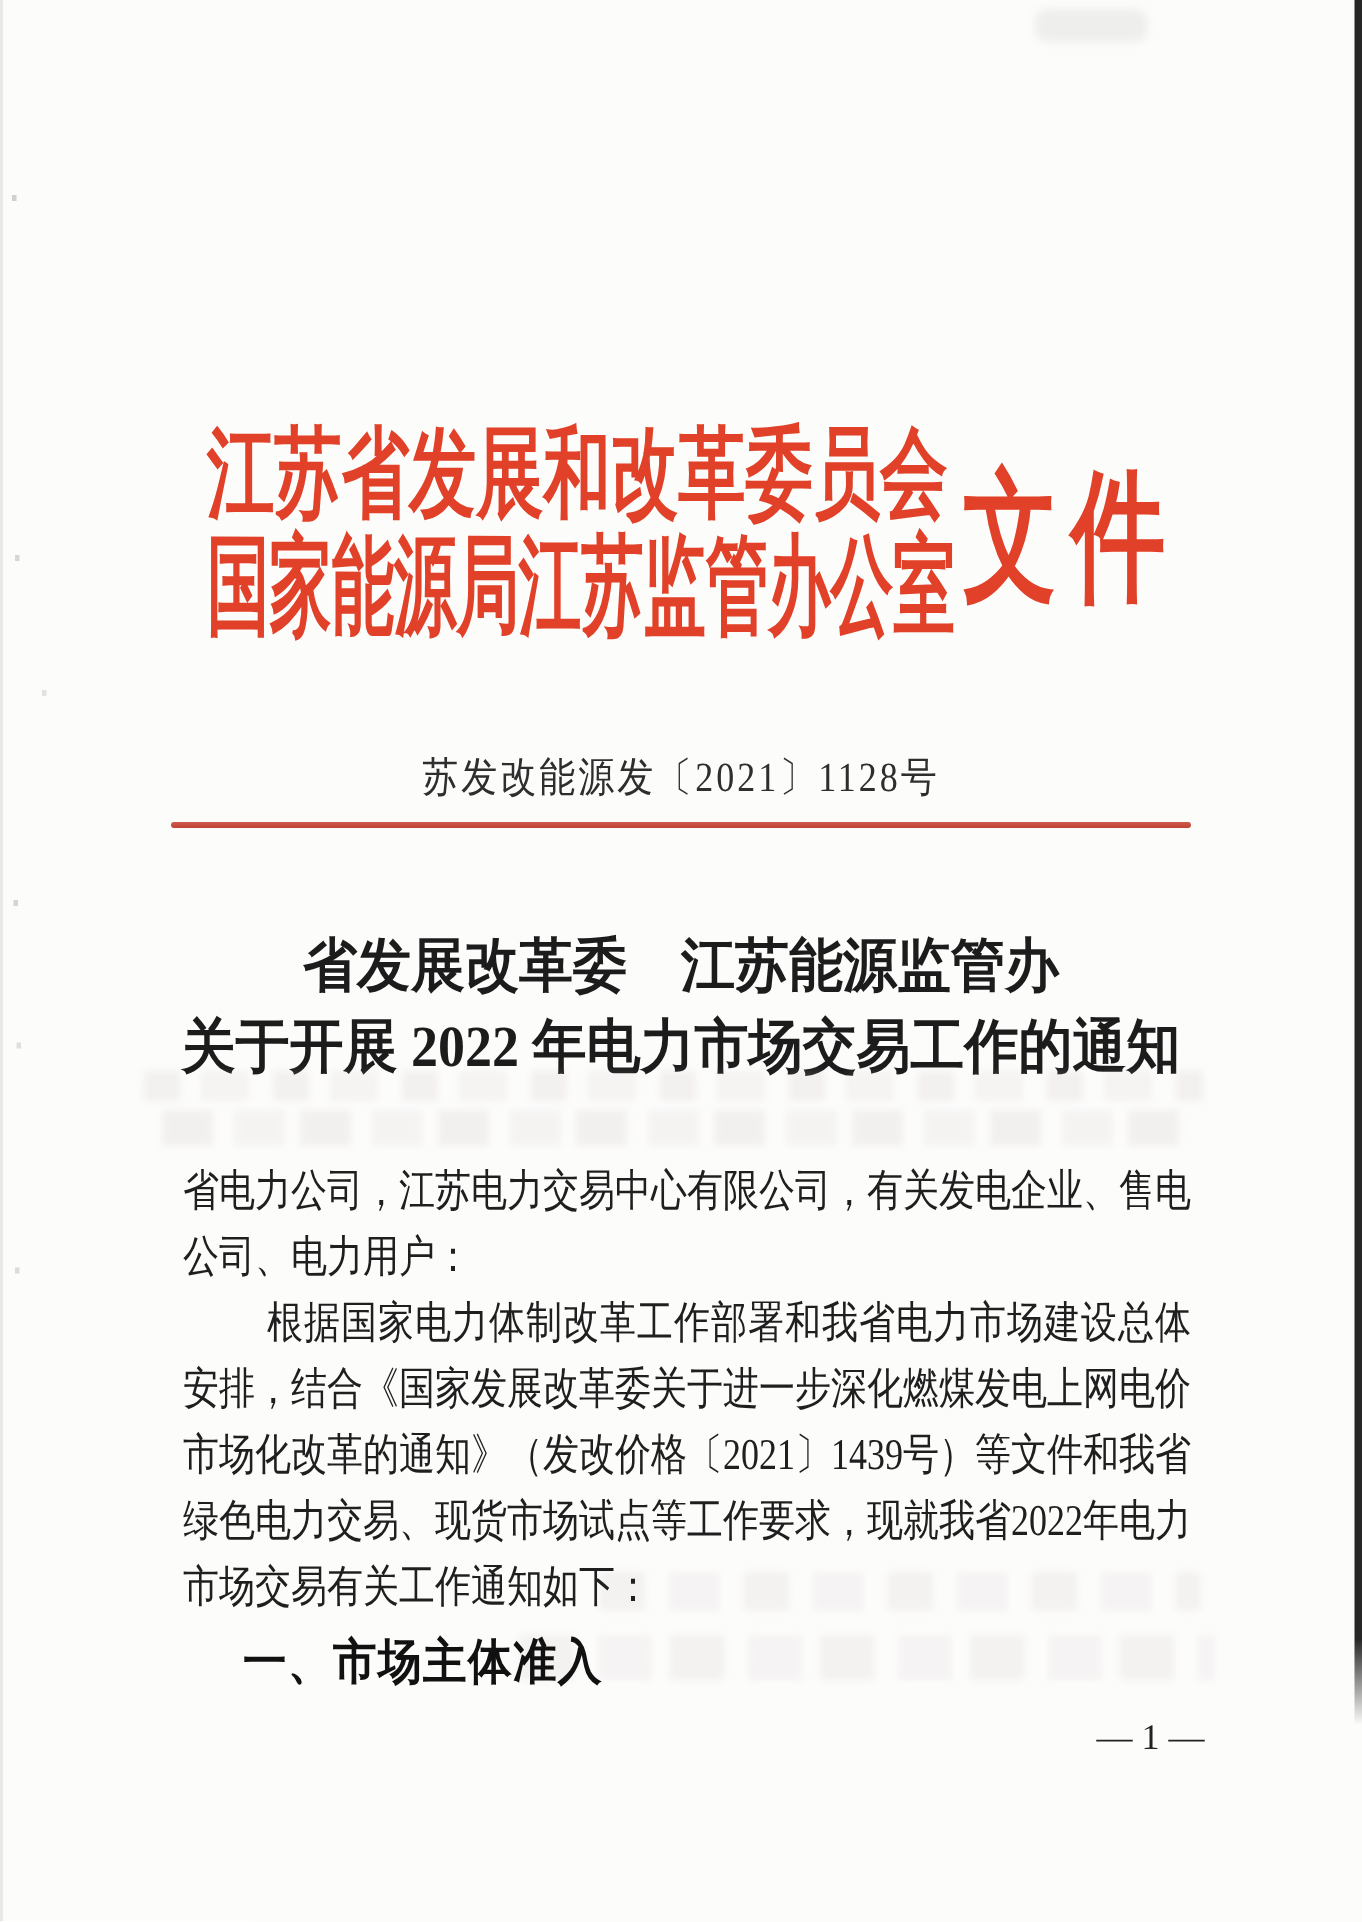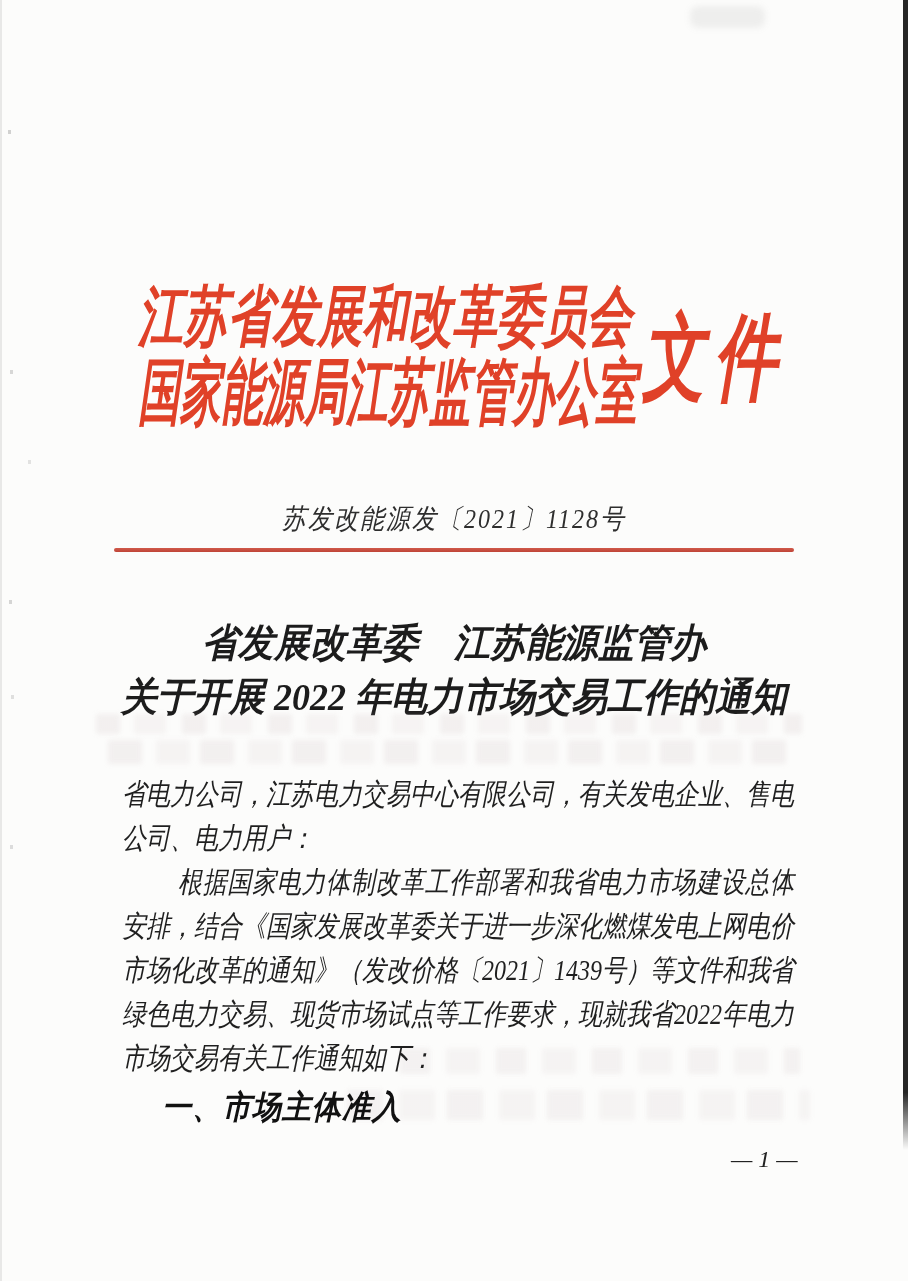--- a/index.html
+++ b/index.html
@@ -3,21 +3,20 @@
 <meta charset="utf-8">
 <style>
   html, body { margin: 0; padding: 0; background: #ffffff; }
   .page {
     position: relative;
     width: 908px;
     height: 1281px;
     background: #fcfcfb;
     overflow: hidden;
     font-family: "Liberation Serif", "DejaVu Serif", serif;
-    font-style: italic;
   }
 
   
   .org-line {
     position: absolute;
     left: 138px;
     color: #e04128;
     font-weight: 700;
     white-space: nowrap;
     line-height: 1;

